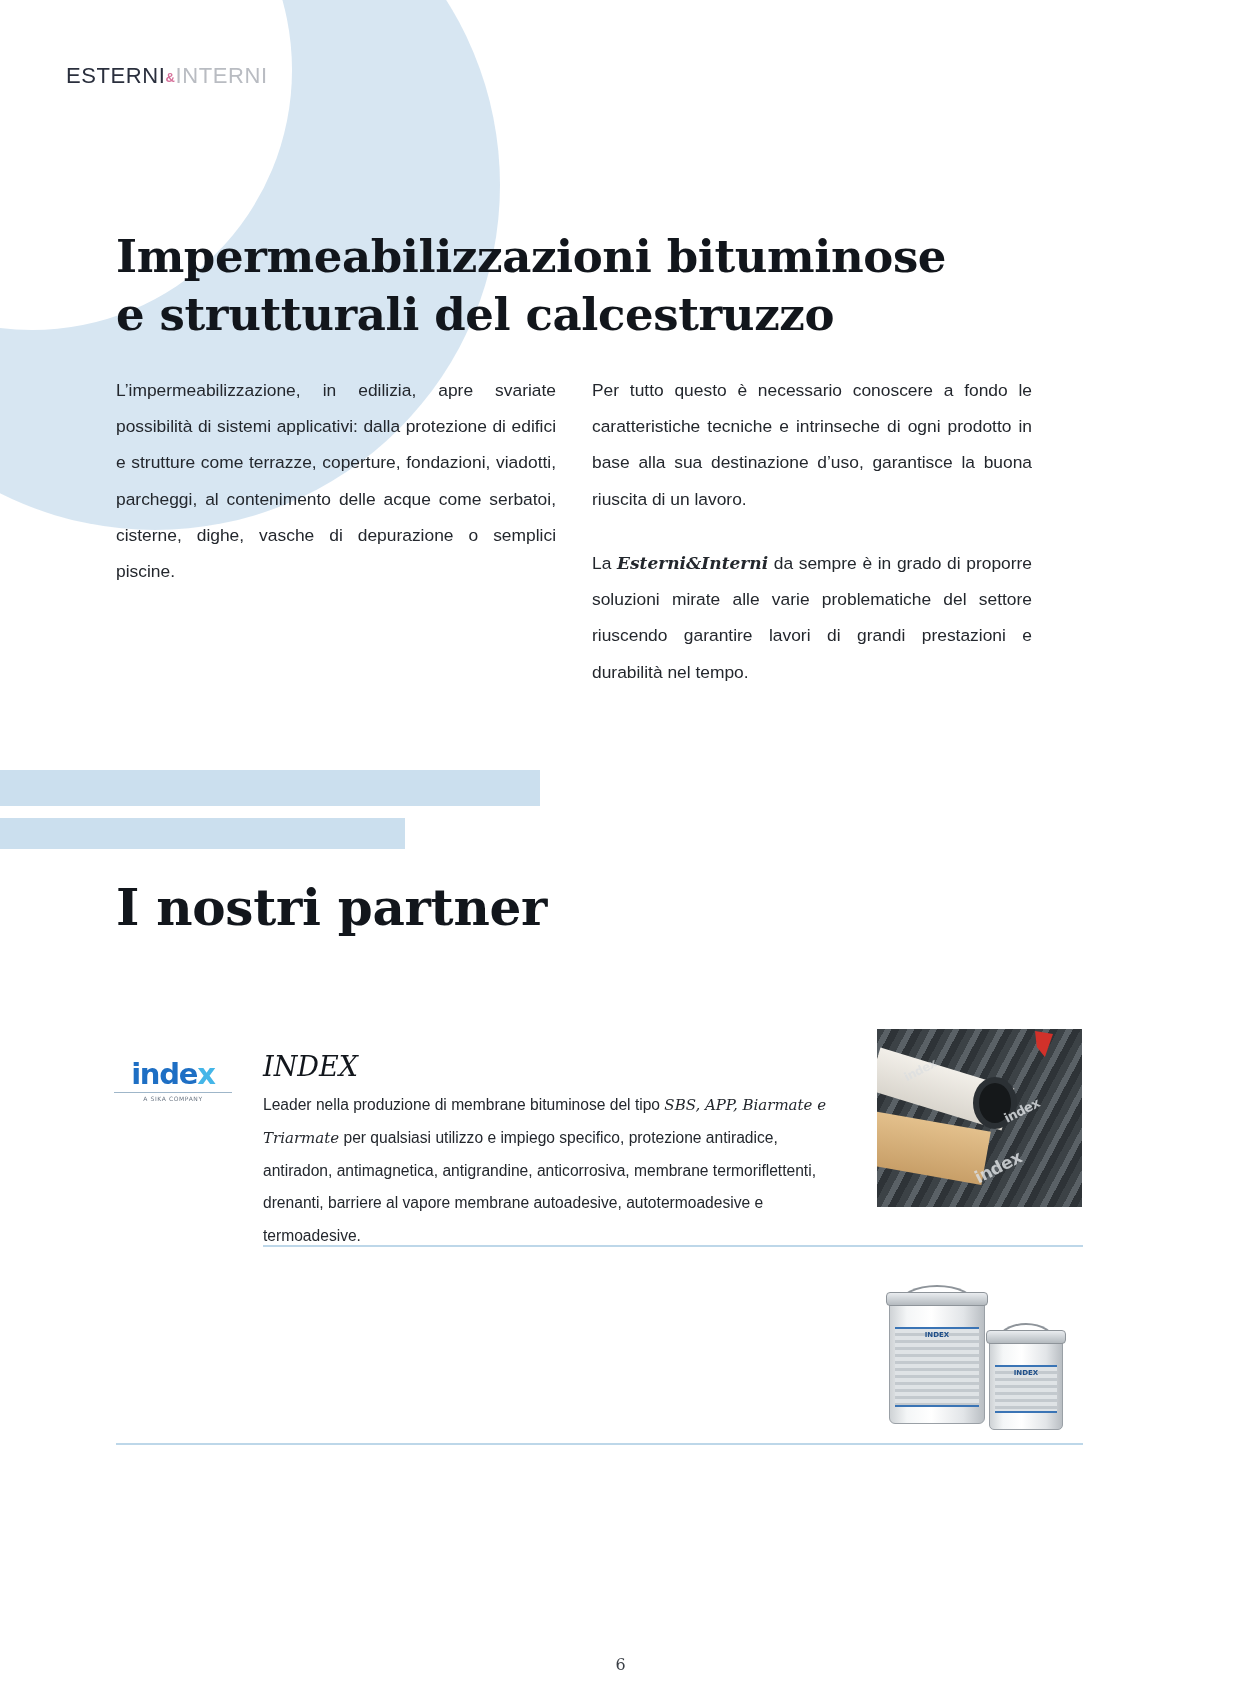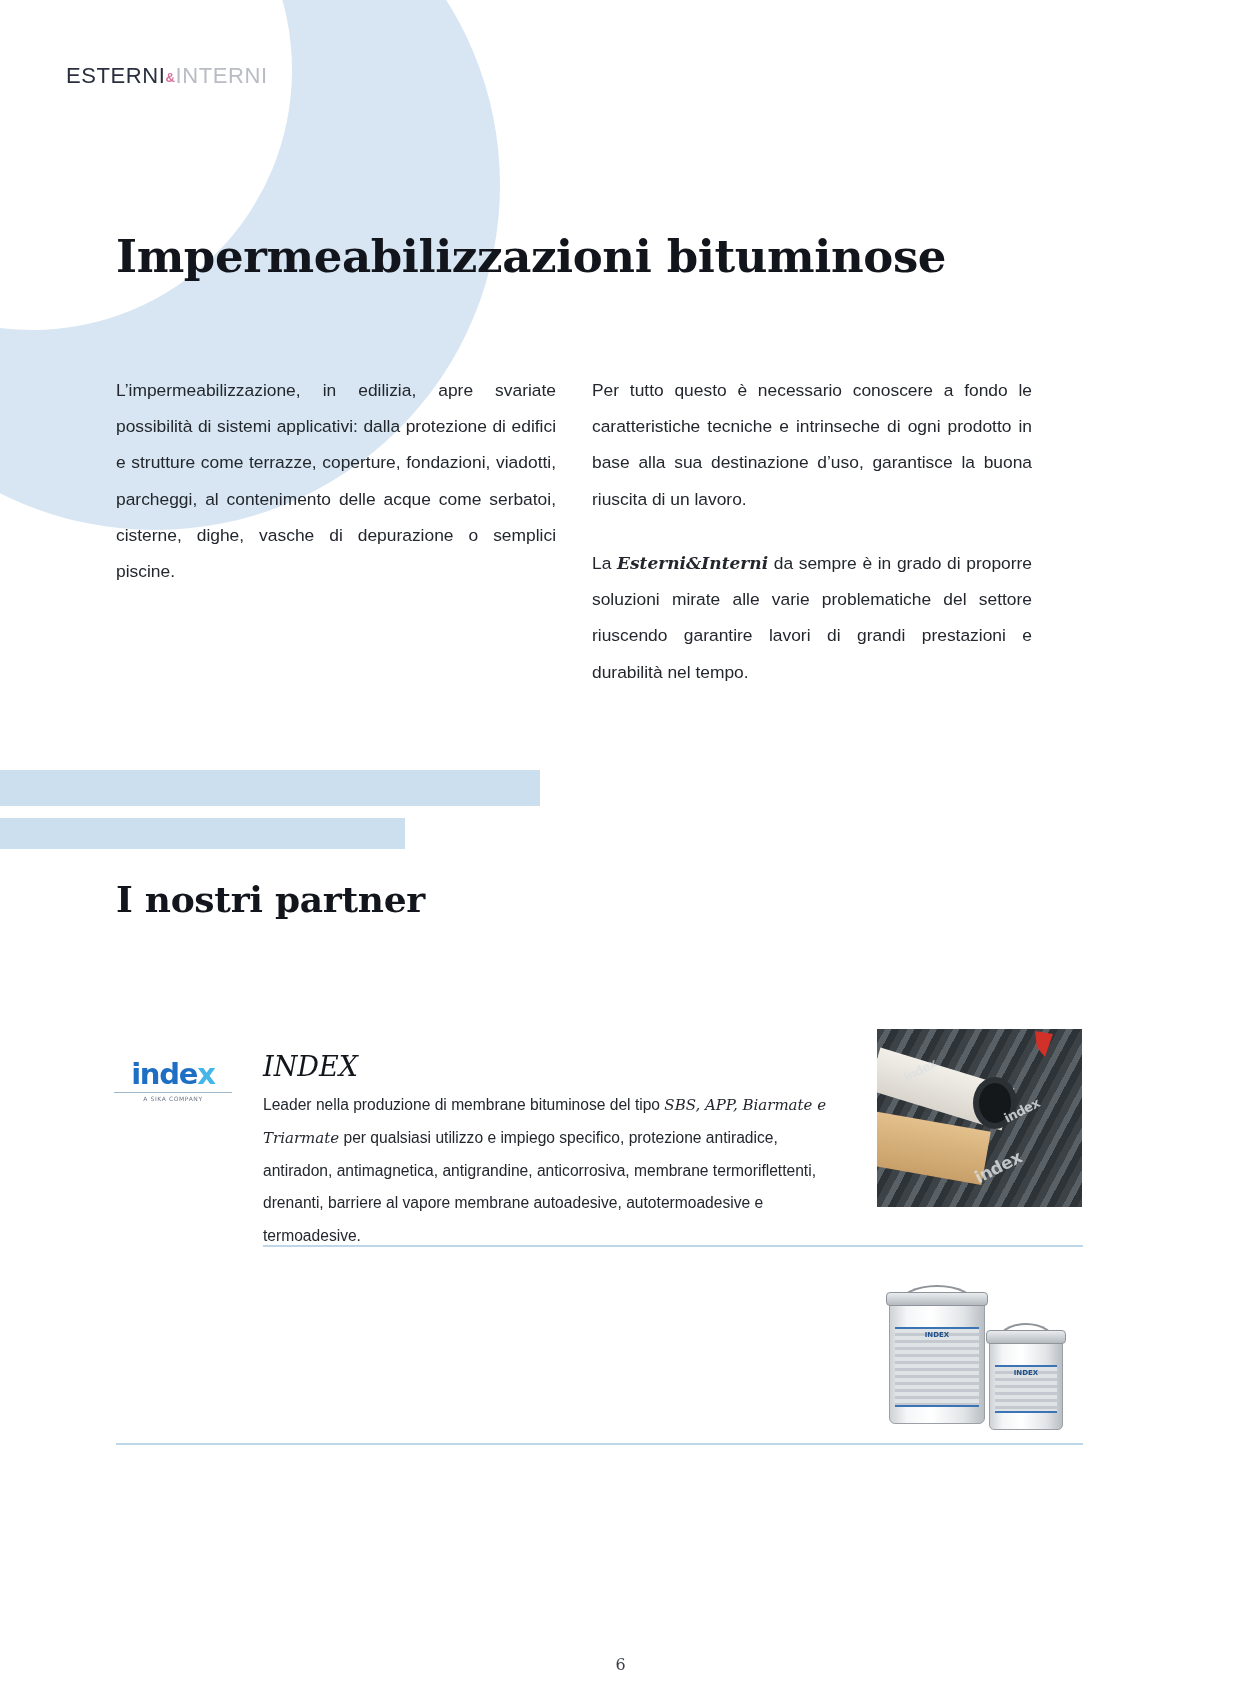--- a/index.html
+++ b/index.html
@@ -103,21 +103,21 @@
   .bar-1 { top: 770px; width: 540px; height: 36px; }
   .bar-2 { top: 818px; width: 405px; height: 31px; }
 
   
   .partner-title {
     position: absolute;
     left: 116px;
     top: 878px;
     font-family: "DejaVu Serif", "Liberation Serif", serif;
     font-weight: 700;
-    font-size: 36px;
+    font-size: 50px;
     color: #12161c;
     letter-spacing: -0.3px;
   }
 
   
   .index-logo {
     position: absolute;
     left: 114px;
     top: 1060px;
     width: 118px;
@@ -275,20 +275,21 @@
 
   <div class="circle-outer"></div>
   <div class="circle-inner"></div>
 
   <div class="logo">
     <span class="l-esterni">ESTERNI</span><span class="l-amp">&amp;</span><span class="l-interni">INTERNI</span>
   </div>
 
   <h1 class="title">
     <span>Impermeabilizzazioni bituminose</span>
+    <span class="l2">e strutturali del calcestruzzo</span>
   </h1>
 
   <div class="col col-left">
     <p>L’impermeabilizzazione, in edilizia, apre svariate possibilità di sistemi applicativi: dalla protezione di edifici e strutture come terrazze, coperture, fondazioni, viadotti, parcheggi, al contenimento delle acque come serbatoi, cisterne, dighe, vasche di depurazione o semplici piscine.</p>
   </div>
 
   <div class="col col-right">
     <p>Per tutto questo è necessario conoscere a fondo le caratteristiche tecniche e intrinseche di ogni prodotto in base alla sua destinazione d’uso, garantisce la buona riuscita di un lavoro.</p>
     <p><span>La </span><span class="brand-italic">Esterni&amp;Interni</span><span> da sempre è in grado di proporre soluzioni mirate alle varie problematiche del settore riuscendo garantire lavori di grandi prestazioni e durabilità nel tempo.</span></p>
   </div>

